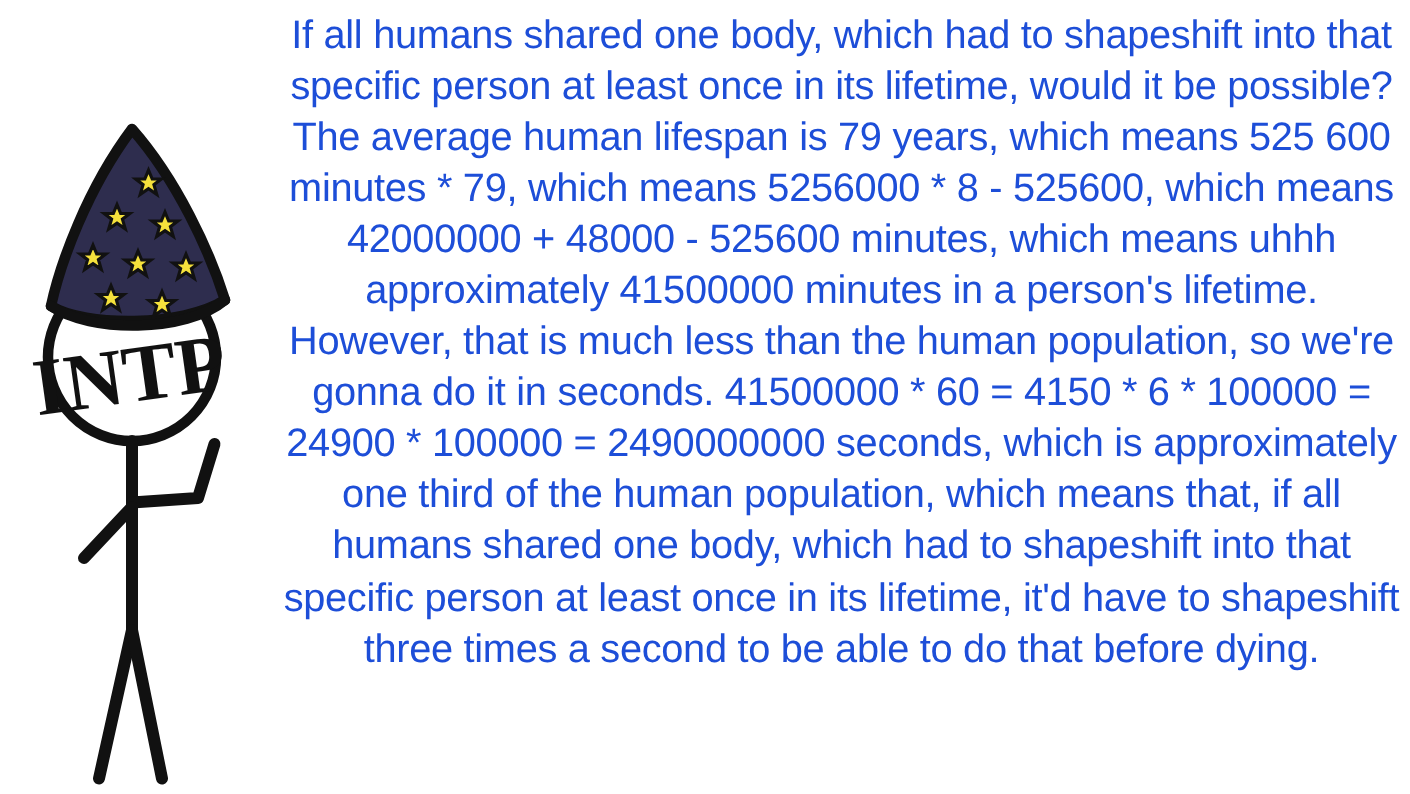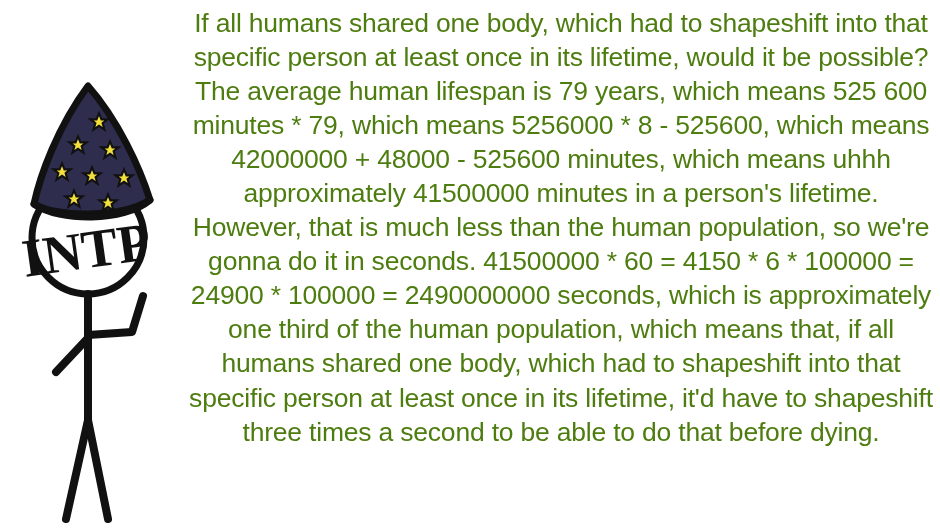--- a/index.html
+++ b/index.html
@@ -28,21 +28,21 @@
   }
   
   #text-block {
     position: absolute;
     left: 186px;
     top: 6px;
     width: 750px;
     text-align: center;
     font-size: 26.5px;
     line-height: 1.285;
-    color: #4d7c0f;
+    color: #1d4ed8;
     letter-spacing: -0.2px;
     font-weight: 400;
   }
   #text-block p {
     margin: 0;
   }
 </style>
 </head>
 <body>
 

